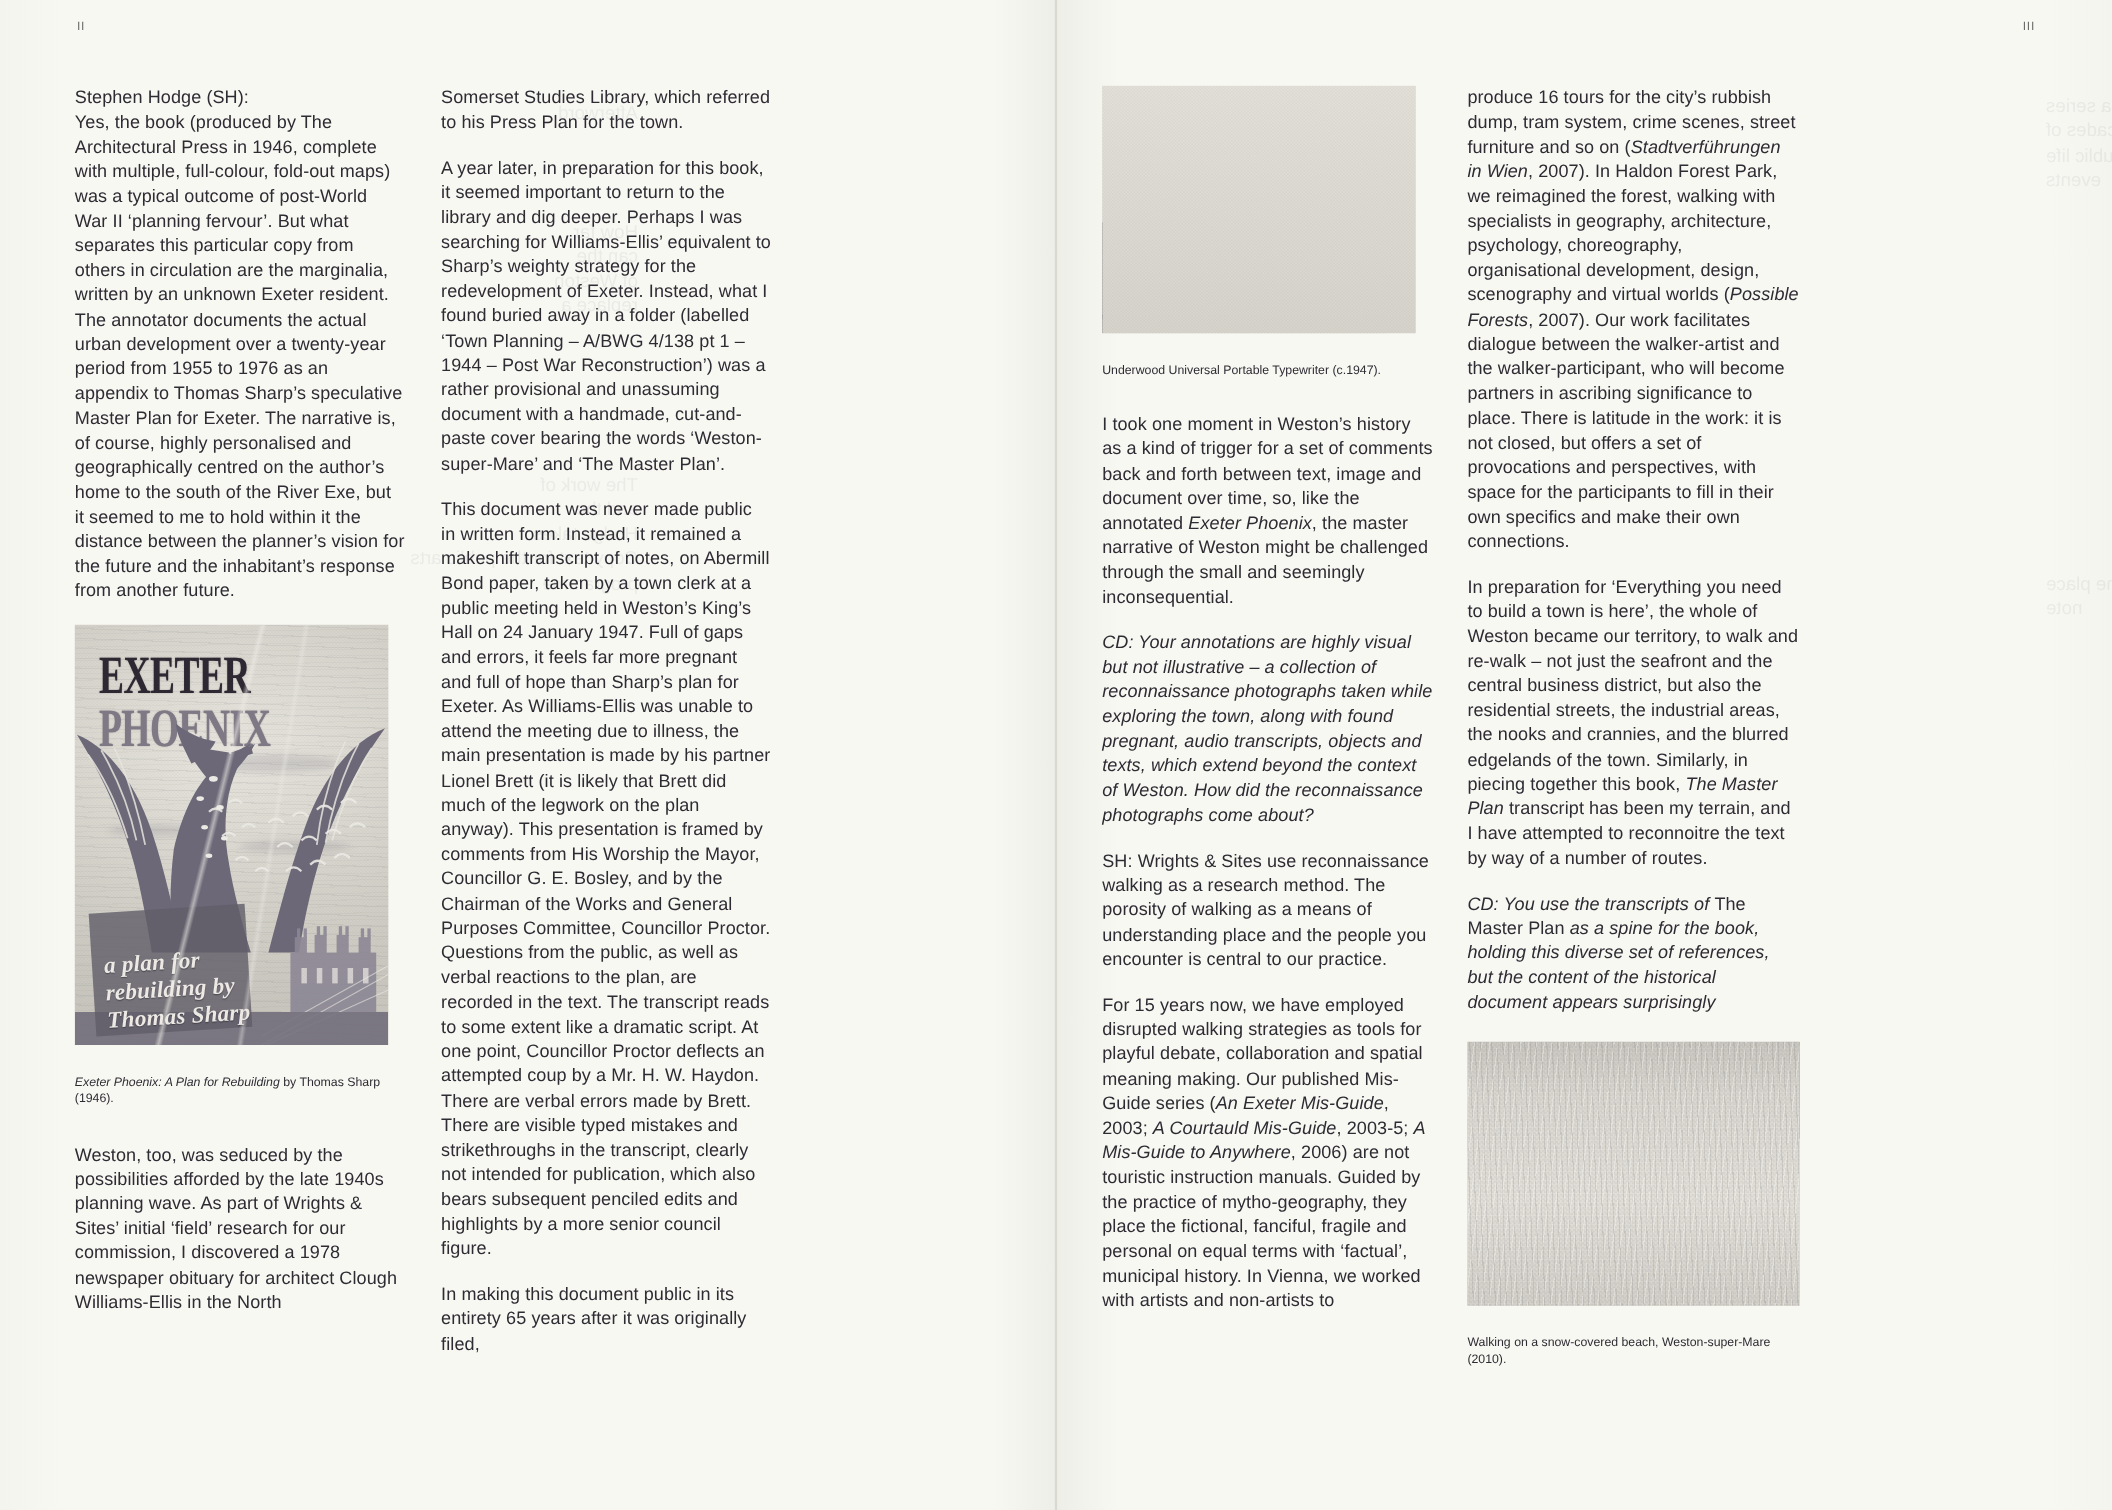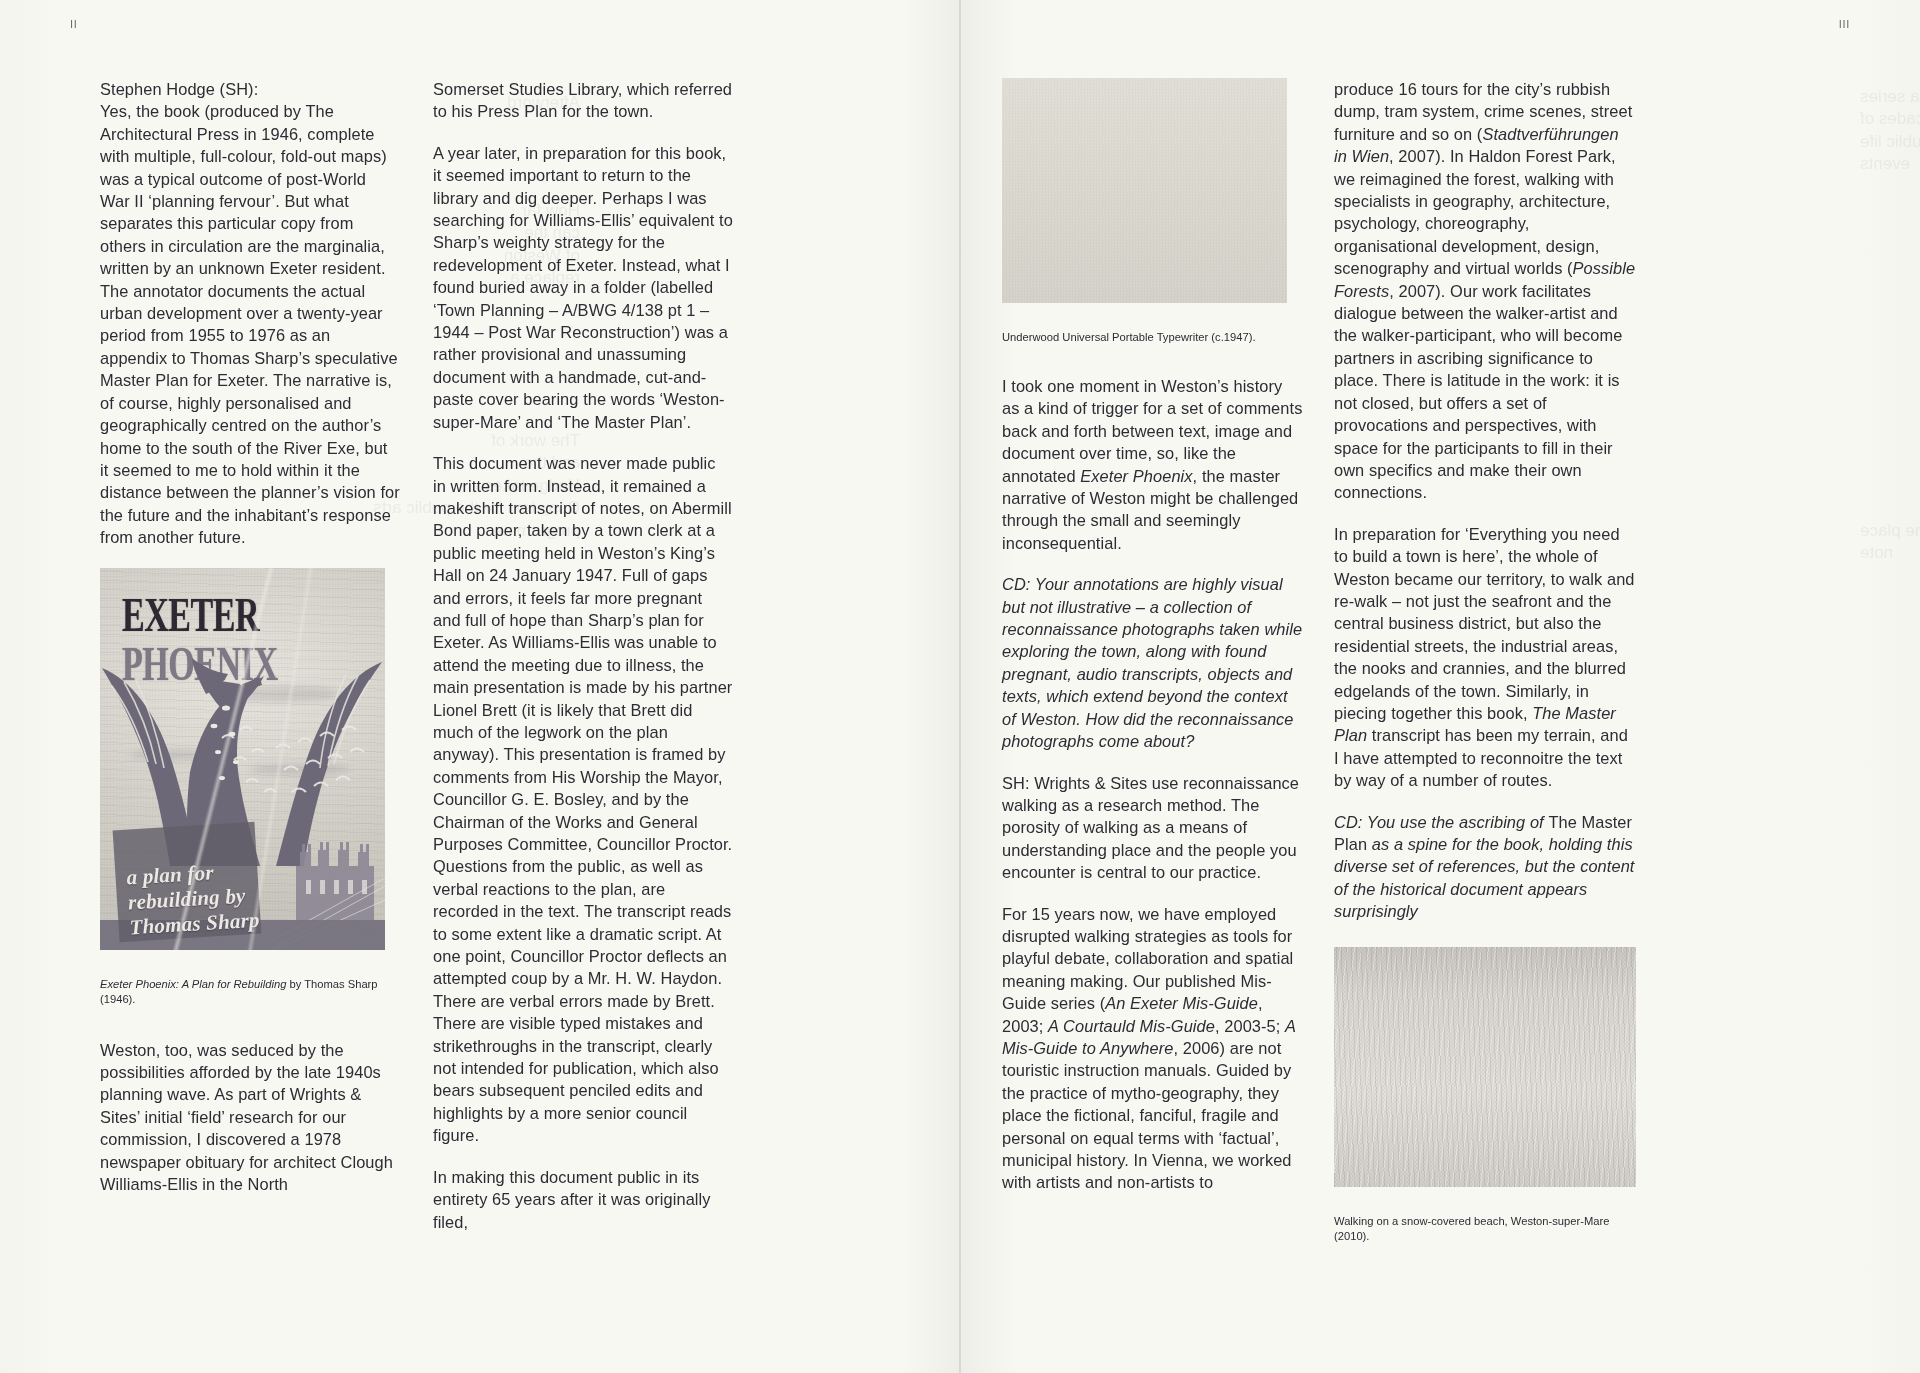--- a/index.html
+++ b/index.html
@@ -16,21 +16,20 @@
     background:#ffffff;
   }
   .page{
     position:relative;
     width:960px;height:1373px;
     background:#f7f7f2;
     box-sizing:border-box;
   }
   .page.left{
     background:linear-gradient(to right,#f4f4ee 0%,#f8f8f3 6%,#f8f8f3 94%,#eeeee8 100%);
-    padding-left:32px;
   }
   .page.right{
     background:linear-gradient(to right,#eeeee8 0%,#f8f8f3 6%,#f8f8f3 94%,#f4f4ee 100%);
   }
   .gutter{
     position:absolute;
     left:959px;top:0;
     width:2px;height:1373px;
     background:#d9d9d2;
     z-index:30;
@@ -463,21 +462,21 @@
         <p class="body">SH: Wrights &amp; Sites use reconnaissance walking as a research method. The porosity of walking as a means of understanding place and the people you encounter is central to our practice.</p>
 
         <p class="body">For 15 years now, we have employed disrupted walking strategies as tools for playful debate, collaboration and spatial meaning making. Our published Mis-Guide series (<span class="it">An Exeter Mis-Guide</span>, 2003; <span class="it">A Courtauld Mis-Guide</span>, 2003-5; <span class="it">A Mis-Guide to Anywhere</span>, 2006) are not touristic instruction manuals. Guided by the practice of mytho-geography, they place the fictional, fanciful, fragile and personal on equal terms with ‘factual’, municipal history. In Vienna, we worked with artists and non-artists to</p>
       </div>
 
       <div class="col gap">
         <p class="body">produce 16 tours for the city’s rubbish dump, tram system, crime scenes, street furniture and so on (<span class="it">Stadtverführungen in Wien</span>, 2007). In Haldon Forest Park, we reimagined the forest, walking with specialists in geography, architecture, psychology, choreography, organisational development, design, scenography and virtual worlds (<span class="it">Possible Forests</span>, 2007). Our work facilitates dialogue between the walker-artist and the walker-participant, who will become partners in ascribing significance to place. There is latitude in the work: it is not closed, but offers a set of provocations and perspectives, with space for the participants to fill in their own specifics and make their own connections.</p>
 
         <p class="body">In preparation for ‘Everything you need to build a town is here’, the whole of Weston became our territory, to walk and re-walk – not just the seafront and the central business district, but also the residential streets, the industrial areas, the nooks and crannies, and the blurred edgelands of the town. Similarly, in piecing together this book, <span class="it">The Master Plan</span> transcript has been my terrain, and I have attempted to reconnoitre the text by way of a number of routes.</p>
 
-        <p class="body ital"><span>CD: You use the ascribing of </span><span style="font-style:normal;">The Master Plan</span><span> as a spine for the book, holding this diverse set of references, but the content of the historical document appears surprisingly</span></p>
+        <p class="body ital"><span>CD: You use the transcripts of </span><span style="font-style:normal;">The Master Plan</span><span> as a spine for the book, holding this diverse set of references, but the content of the historical document appears surprisingly</span></p>
 
         <figure style="margin-top:24px;">
           <div class="snowphoto">
             <div class="sn-bg"></div>
             <svg viewBox="0 0 302 240" width="302" height="240">
 
               <g fill="#3a3442">
                 <path d="M40 0 L78 0 L84 54 L74 86 L66 86 L64 58 L56 86 L46 86 L46 56 L36 40 Z"></path>
                 <rect x="62" y="84" width="13" height="52" rx="3"></rect>
                 <rect x="44" y="84" width="13" height="46" rx="3"></rect>

